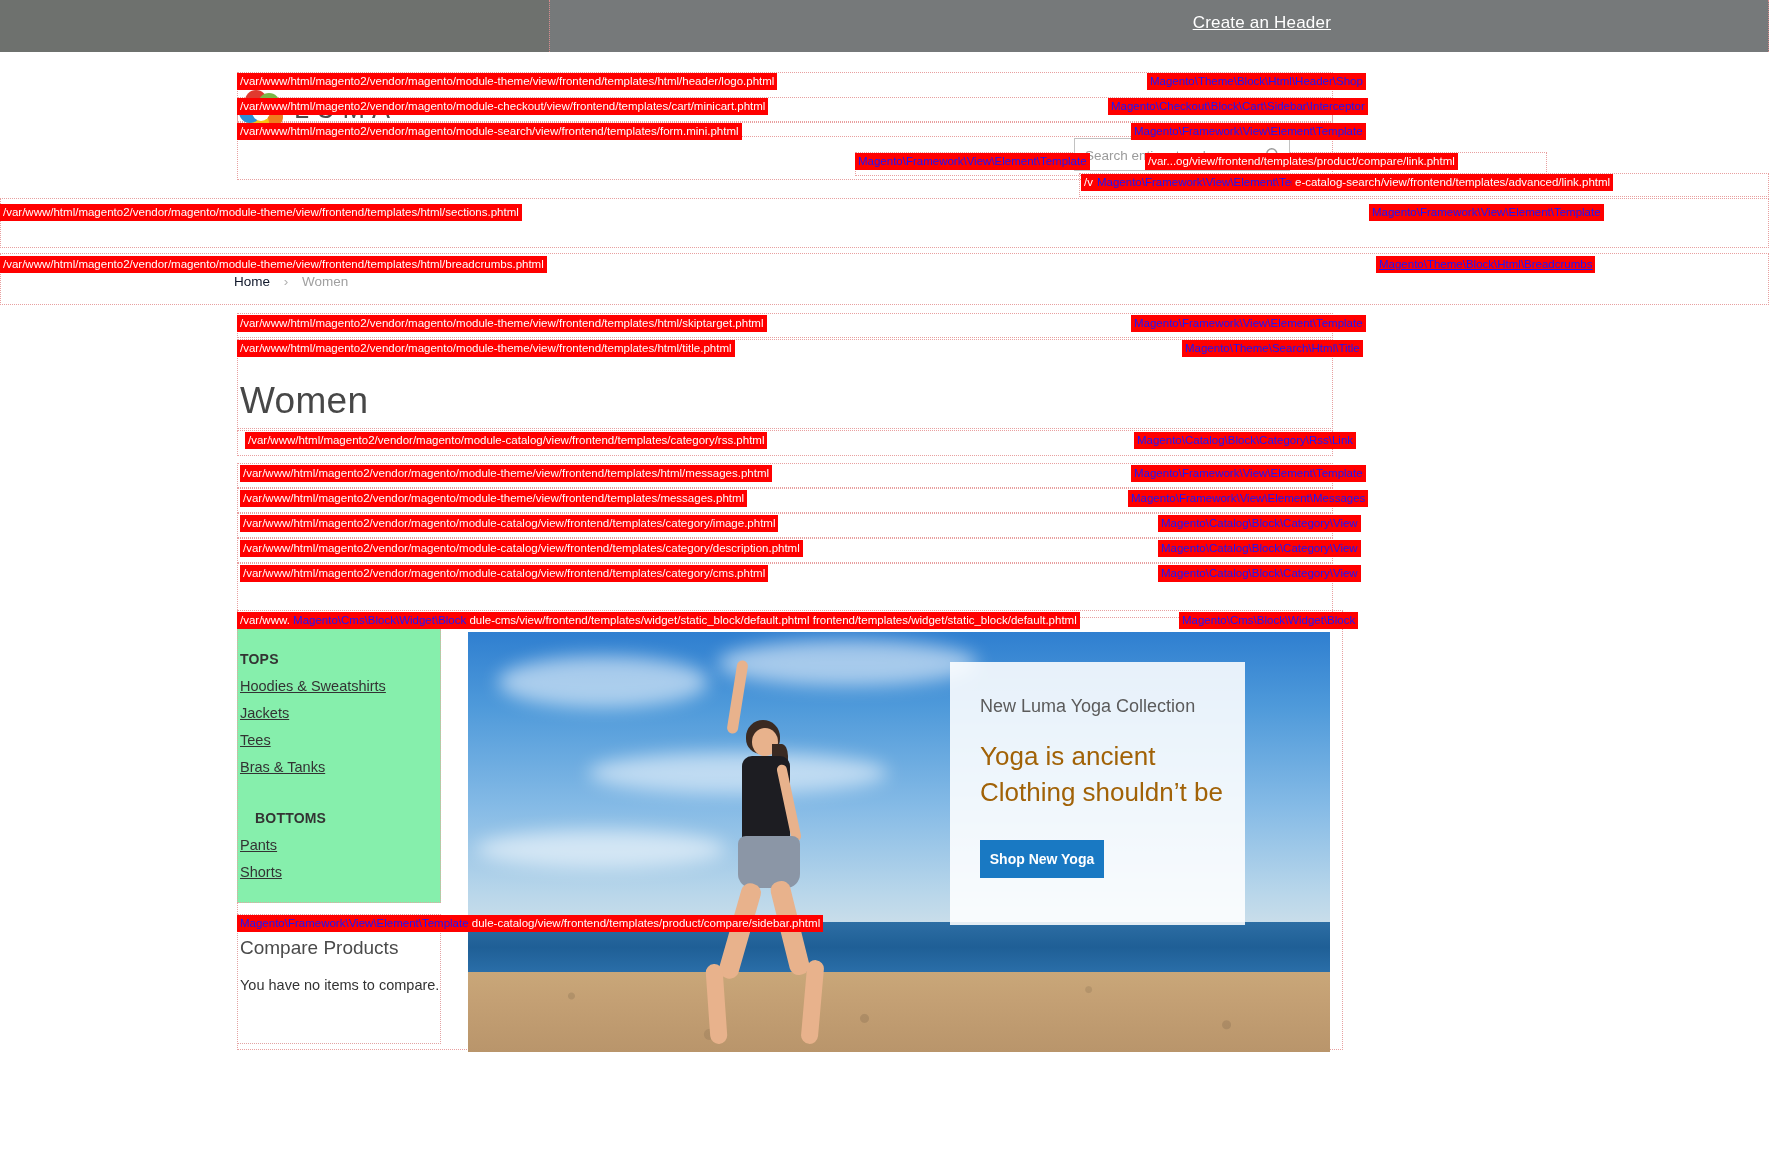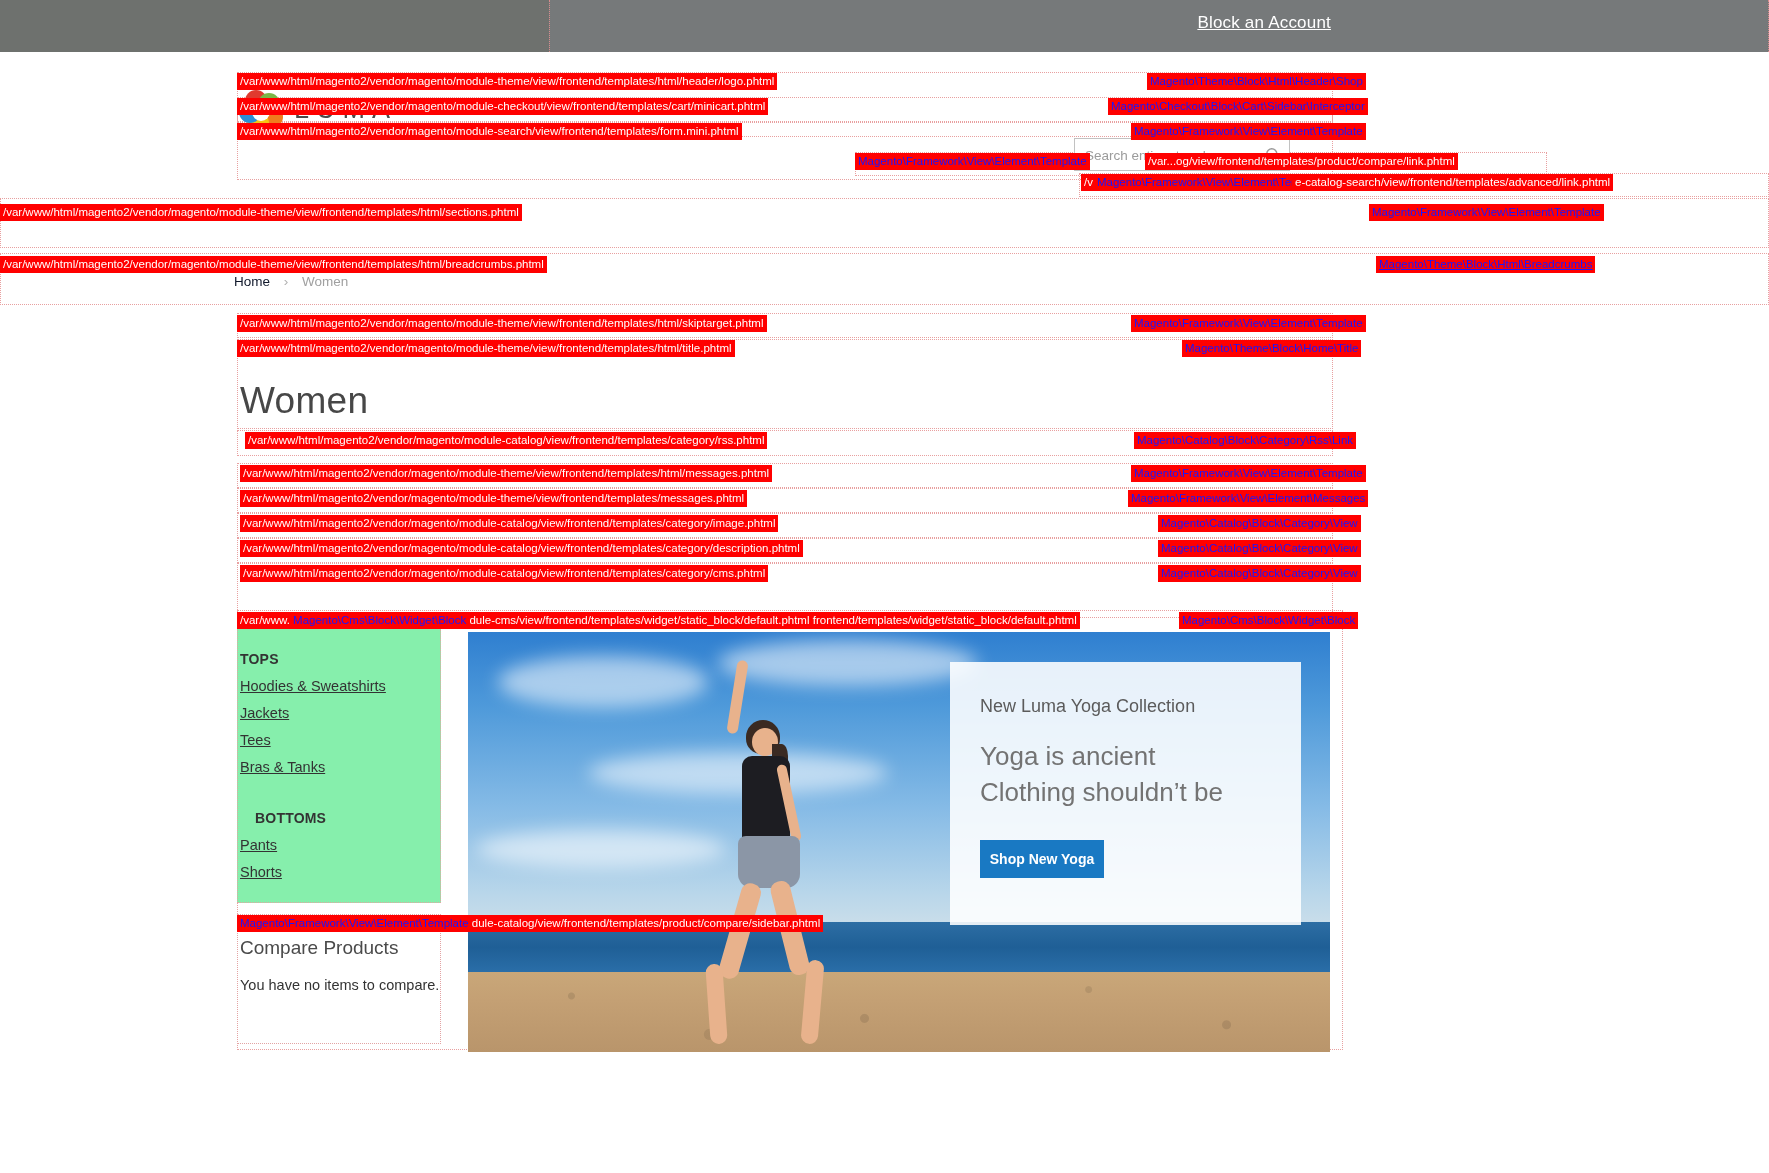--- a/index.html
+++ b/index.html
@@ -153,46 +153,46 @@
       radial-gradient(circle at 28% 78%, rgba(0,0,0,.08) 0 5px, transparent 6px);
   }
   
   .yogi{ position:absolute; left:200px; top:28px; width:300px; height:392px; }
   .sk{ position:absolute; background:#e8b28c; }
   .sk.dark{ background:#1d1d22; }
   .sk.short{ background:#8b96a6; }
   .sk.hair{ background:#3a2a22; }
 
   .promo-card{
-    position:absolute; left:482px; top:30px; width:351px; height:263px;
+    position:absolute; left:482px; top:30px; width:295px; height:263px;
     background:rgba(255,255,255,.88);
     z-index:12;
   }
   .promo-eyebrow{
     position:absolute; left:30px; top:34px; font-size:18px; color:#5b5b5b; font-weight:300;
   }
   .promo-h1{
-    position:absolute; left:30px; top:76px; font-size:26px; color:#737373;
+    position:absolute; left:30px; top:76px; font-size:26px; color:#a16207;
     font-weight:300; line-height:36px;
   }
   .promo-btn{
     position:absolute; left:30px; top:178px; width:124px; height:38px;
     background:#1979c3; color:#fff; border:0;
     font-size:14px; font-weight:bold; cursor:pointer;
     font-family:"Liberation Sans", sans-serif;
   }
 </style>
 </head>
 <body>
 
 <div class="top-hint-sliver"></div>
 <div class="top-panel">
   <div class="top-panel-inner"></div>
 </div>
-<a class="create-account" href="#">Block an Account</a>
+<a class="create-account" href="#">Create an Header</a>
 
 <div class="dbox" style="left:237px; top:72px; width:1096px; height:50px;"></div>
 <div class="dbox" style="left:237px; top:97px; width:1096px; height:40px;"></div>
 <div class="dbox" style="left:237px; top:122px; width:1096px; height:58px;"></div>
 <div class="dbox" style="left:855px; top:152px; width:692px; height:24px;"></div>
 <div class="dbox" style="left:1079px; top:173px; width:690px; height:24px;"></div>
 
 <div class="hint" style="left:237px; top:73px;">/var/www/html/magento2/vendor/magento/module-theme/view/frontend/templates/html/header/logo.phtml</div>
 <div class="hint cls" style="left:1147px; top:73px;">Magento\Theme\Block\Html\Header\Shop</div>
 <div class="hint" style="left:237px; top:98px;">/var/www/html/magento2/vendor/magento/module-checkout/view/frontend/templates/cart/minicart.phtml</div>
@@ -242,21 +242,21 @@
   <span class="sep">›</span>
   <span class="cur">Women</span>
 </div>
 
 <div class="dbox" style="left:237px; top:313px; width:1096px; height:25px;"></div>
 <div class="hint" style="left:237px; top:315px;">/var/www/html/magento2/vendor/magento/module-theme/view/frontend/templates/html/skiptarget.phtml</div>
 <div class="hint cls" style="left:1131px; top:315px;">Magento\Framework\View\Element\Template</div>
 
 <div class="dbox" style="left:237px; top:339px; width:1096px; height:90px;"></div>
 <div class="hint" style="left:237px; top:340px;">/var/www/html/magento2/vendor/magento/module-theme/view/frontend/templates/html/title.phtml</div>
-<div class="hint cls" style="left:1182px; top:340px;">Magento\Theme\Block\Home\Title</div>
+<div class="hint cls" style="left:1182px; top:340px;">Magento\Theme\Search\Html\Title</div>
 
 <h1 class="page-title">Women</h1>
 
 <div class="dbox" style="left:237px; top:430px; width:1096px; height:26px;"></div>
 <div class="hint" style="left:245px; top:432px;">/var/www/html/magento2/vendor/magento/module-catalog/view/frontend/templates/category/rss.phtml</div>
 <div class="hint cls" style="left:1134px; top:432px;">Magento\Catalog\Block\Category\Rss\Link</div>
 
 <div class="dbox" style="left:237px; top:463px; width:1096px; height:25px;"></div>
 <div class="hint" style="left:240px; top:465px;">/var/www/html/magento2/vendor/magento/module-theme/view/frontend/templates/html/messages.phtml</div>
 <div class="hint cls" style="left:1131px; top:465px;">Magento\Framework\View\Element\Template</div>

